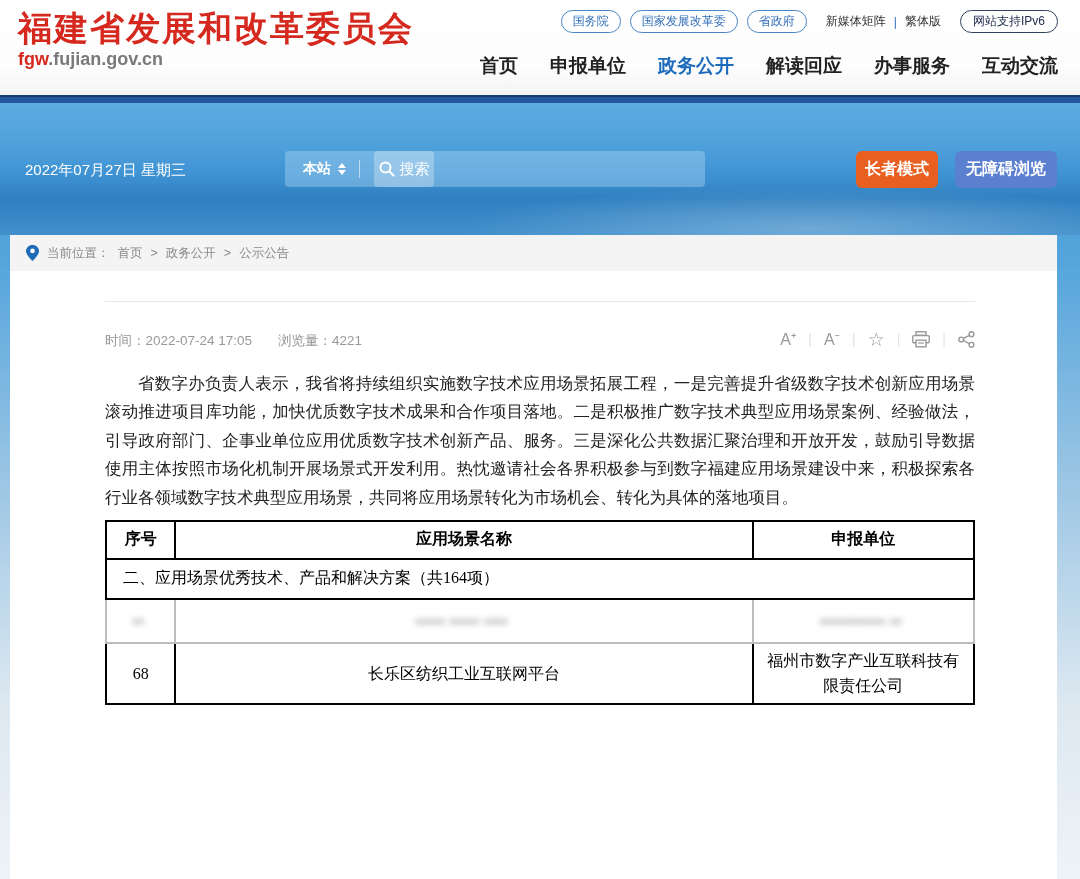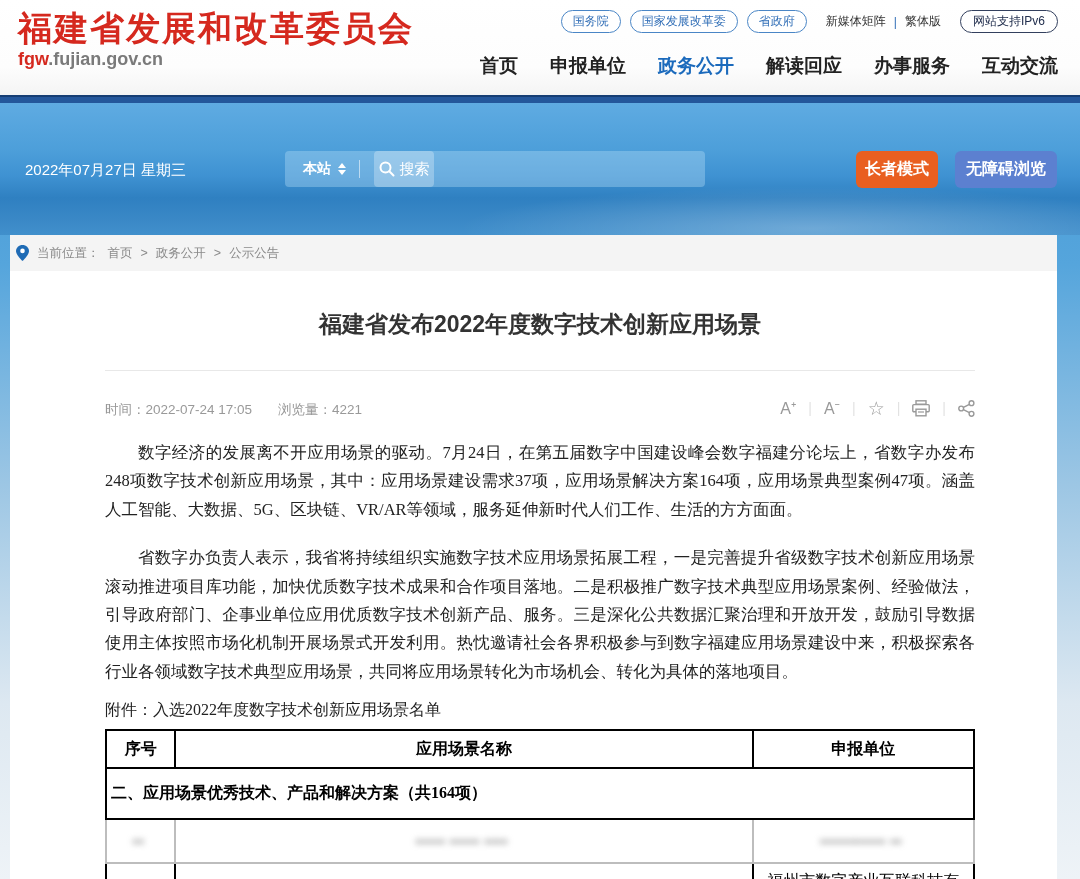--- a/index.html
+++ b/index.html
@@ -51,21 +51,21 @@
   .search-btn { width:60px; height:36px; background:rgba(255,255,255,0.28); border-radius:4px; border:none;
     display:flex; align-items:center; justify-content:center; gap:5px; color:#fff; font-size:15px; cursor:pointer; }
 
   .elder-btn { position:absolute; left:856px; top:48px; width:82px; height:37px; background:#e95f20; border:none;
     border-radius:6px; color:#fff; font-size:16px; font-weight:bold; cursor:pointer; }
   .access-btn { position:absolute; left:955px; top:48px; width:102px; height:37px; background:#5c80d0; border:none;
     border-radius:6px; color:#fff; font-size:16px; font-weight:bold; cursor:pointer; }
 
   
   .card { margin-left:10px; width:1047px; background:#fff; min-height:644px; }
-  .breadcrumb { height:36px; background:#f4f4f4; display:flex; align-items:center; padding-left:6px; gap:8px;
+  .breadcrumb { height:36px; background:#f4f4f4; display:flex; align-items:center; padding-left:16px; gap:8px;
     font-size:12.5px; color:#8a8a8a; }
   .crumb { cursor:pointer; }
   .crumb-sep { color:#8a8a8a; }
 
   .article { padding:0 82px 0 95px; }
   .article-title { margin-top:38px; text-align:center; font-size:23px; font-weight:bold; color:#333; }
   .meta-divider { margin-top:30px; border-top:1px solid #e8e8e8; }
   .meta-row { height:48px; display:flex; align-items:flex-end; justify-content:space-between; color:#999; font-size:13.5px; }
   .meta-left { display:flex; gap:26px; }
   .meta-tools { display:flex; align-items:center; gap:12px; color:#999; }
@@ -75,21 +75,21 @@
 
   .body-text { font-family:"Liberation Serif", serif; color:#222; font-size:16.5px; line-height:1.72;
     text-align:justify; text-indent:2em; margin-top:20px; }
   .attachment { font-family:"Liberation Serif", serif; color:#222; font-size:16px; margin-top:14px; }
 
   
   table.app-table { width:100%; border-collapse:collapse; margin-top:8px; font-family:"Liberation Serif", serif; color:#000; }
   .app-table th, .app-table td { border:2px solid #000; font-size:16px; }
   .app-table th { height:38px; font-weight:bold; text-align:center; }
   .col-no { width:8%; } .col-name { width:66.5%; } .col-org { width:25.5%; }
-  .section-cell { height:51px; font-weight:bold; text-align:left; padding:4px 4px; font-size:16px; }
+  .section-cell { height:40px; font-weight:normal; text-align:left; padding:4px 16px; font-size:16px; }
   .data-row td { text-align:center; height:60px; padding:4px 6px; line-height:1.6; }
   tr.blurred td { border:2px solid #bdbdbd; height:44px; }
   tr.blurred .smudge { filter:blur(3px); color:#777; font-size:14px; letter-spacing:1px; display:inline-block; transform:translateX(-2px); }
 
   
   .icon-svg { display:block; }
 </style>
 </head>
 <body>
 
@@ -159,21 +159,20 @@
     </svg>
     <span>当前位置：</span>
     <span class="crumb">首页</span>
     <span class="crumb-sep">&gt;</span>
     <span class="crumb">政务公开</span>
     <span class="crumb-sep">&gt;</span>
     <span class="crumb">公示公告</span>
   </div>
 
   <div class="article">
-    <div class="article-title">福建省发布2022年度数字技术创新应用场景</div>
 
     <div class="meta-divider"></div>
 
     <div class="meta-row">
       <div class="meta-left">
         <span>
           <span>时间：</span><span>2022-07-24 17:05</span>
         </span>
         <span>
           <span>浏览量：</span><span>4221</span>
@@ -200,24 +199,22 @@
             <circle cx="13.5" cy="3.2" r="2.4" fill="none" stroke="#999" stroke-width="1.4"></circle>
             <circle cx="3.2" cy="8.5" r="2.4" fill="none" stroke="#999" stroke-width="1.4"></circle>
             <circle cx="13.5" cy="13.8" r="2.4" fill="none" stroke="#999" stroke-width="1.4"></circle>
             <line x1="5.4" y1="7.4" x2="11.4" y2="4.3" stroke="#999" stroke-width="1.4"></line>
             <line x1="5.4" y1="9.6" x2="11.4" y2="12.7" stroke="#999" stroke-width="1.4"></line>
           </svg>
         </span>
       </div>
     </div>
 
-    <p class="body-text">数字经济的发展离不开应用场景的驱动。7月24日，在第五届数字中国建设峰会数字福建分论坛上，省数字办发布248项数字技术创新应用场景，其中：应用场景建设需求37项，应用场景解决方案164项，应用场景典型案例47项。涵盖人工智能、大数据、5G、区块链、VR/AR等领域，服务延伸新时代人们工作、生活的方方面面。</p>
     <p class="body-text">省数字办负责人表示，我省将持续组织实施数字技术应用场景拓展工程，一是完善提升省级数字技术创新应用场景滚动推进项目库功能，加快优质数字技术成果和合作项目落地。二是积极推广数字技术典型应用场景案例、经验做法，引导政府部门、企事业单位应用优质数字技术创新产品、服务。三是深化公共数据汇聚治理和开放开发，鼓励引导数据使用主体按照市场化机制开展场景式开发利用。热忱邀请社会各界积极参与到数字福建应用场景建设中来，积极探索各行业各领域数字技术典型应用场景，共同将应用场景转化为市场机会、转化为具体的落地项目。</p>
 
-    <div class="attachment">附件：入选2022年度数字技术创新应用场景名单</div>
 
     <table class="app-table">
       <colgroup>
           <col class="col-no">
           <col class="col-name">
           <col class="col-org">
         </colgroup>
       <tbody>
           <tr>
         <th>序号</th>

